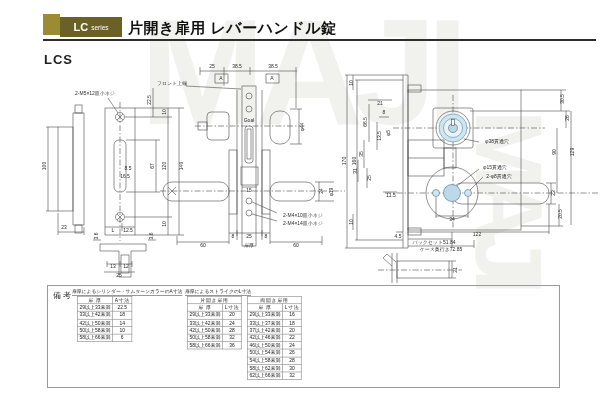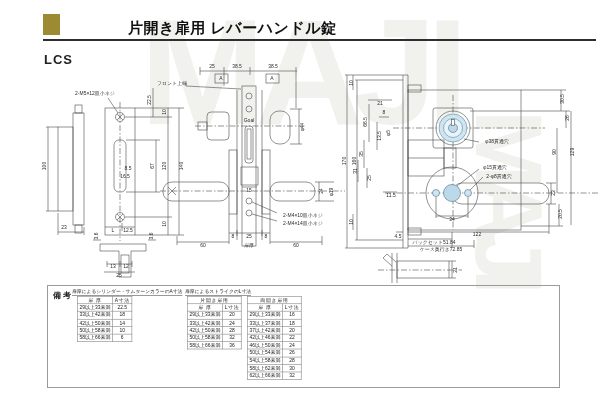--- a/index.html
+++ b/index.html
@@ -13,21 +13,21 @@
          display:flex;align-items:center;justify-content:center;gap:3px;}
   .badge .b1{font-size:11px;font-weight:bold;}
   .badge .b2{font-size:6.5px;}
   .title{position:absolute;left:128px;top:19px;font-size:15px;font-weight:bold;color:#111;z-index:3;white-space:nowrap;letter-spacing:0.5px;}
   .rule{position:absolute;left:43px;top:39px;width:553px;height:2px;background:#2e2e2e;z-index:3;}
   .model{position:absolute;left:44px;top:52px;font-size:13px;font-weight:600;letter-spacing:1px;z-index:3;}
   svg.draw{position:absolute;left:0;top:0;z-index:1;}
   #labels{position:absolute;left:0;top:0;width:600px;height:400px;z-index:2;pointer-events:none;}
   .dim{position:absolute;font-size:8px;line-height:1;color:#2b2b2b;white-space:nowrap;}
   .remarks{position:absolute;left:47px;top:285px;width:511px;height:101px;border:1px solid #9a9a9a;z-index:2;background:transparent;}
-  .remarks-label{position:absolute;left:53px;top:290px;font-size:8px;font-weight:bold;z-index:3;letter-spacing:2px;}
+  .remarks-label{position:absolute;left:53px;top:290px;font-size:8px;font-weight:normal;z-index:3;letter-spacing:2px;}
   .ttl{position:absolute;font-size:8px;z-index:3;transform-origin:0 0;transform:scale(0.60);
        border-bottom:1px solid #555;padding-bottom:1px;white-space:nowrap;color:#222;}
   .ttl-a{left:72px;top:288px;}
   .ttl-l{left:185px;top:288px;}
   .tblhost{position:absolute;z-index:3;transform-origin:0 0;transform:scale(0.62);}
   .tblhost table{border-collapse:collapse;}
   .tblhost td{border:1px solid #8a8a8a;font-size:8px;line-height:1.15;padding:1px 3px;
               text-align:center;color:#222;white-space:nowrap;}
   .tblhost td.sub,.tblhost td.hdr{letter-spacing:1px;}
   .t-cyl{left:77px;top:296px;}
@@ -36,20 +36,24 @@
 </style>
 </head>
 <body>
 
 <div class="page">
 
   <div class="wm wm1">MAJI</div>
   <div class="wm wm2">MAJI</div>
 
   <div class="accent-sq" style="background: rgb(156, 139, 51);"></div>
+  <div class="badge" style="background: rgb(107, 96, 38);">
+    <span class="b1">LC</span>
+    <span class="b2">series</span>
+  </div>
   <div class="title">片開き扉用 レバーハンドル錠</div>
   <div class="rule"></div>
   <div class="model">LCS</div>
 
   <svg class="draw" width="600" height="400" viewBox="0 0 600 400">
     <g stroke="#4a4a4a" stroke-width="0.6" fill="none">
 
       <g>
         <rect x="58" y="127" width="15" height="84"></rect>
         <rect x="73" y="113" width="11" height="112"></rect>

